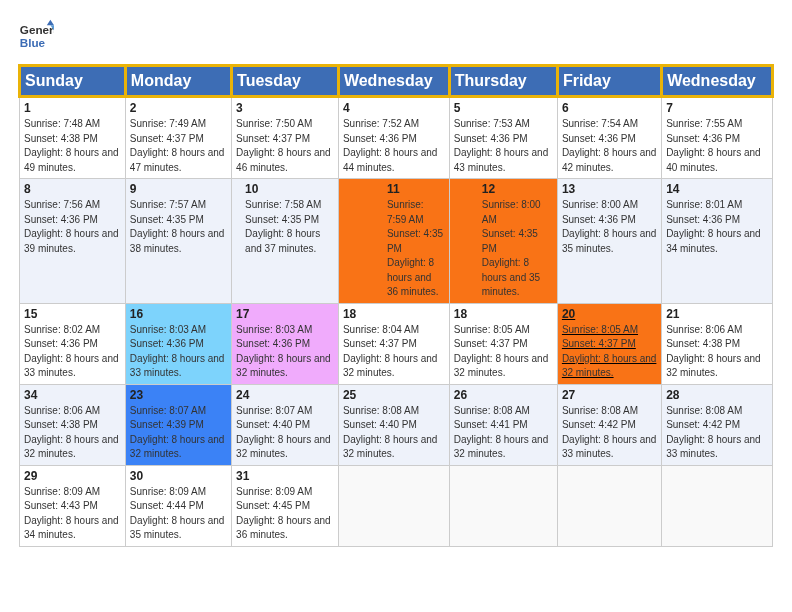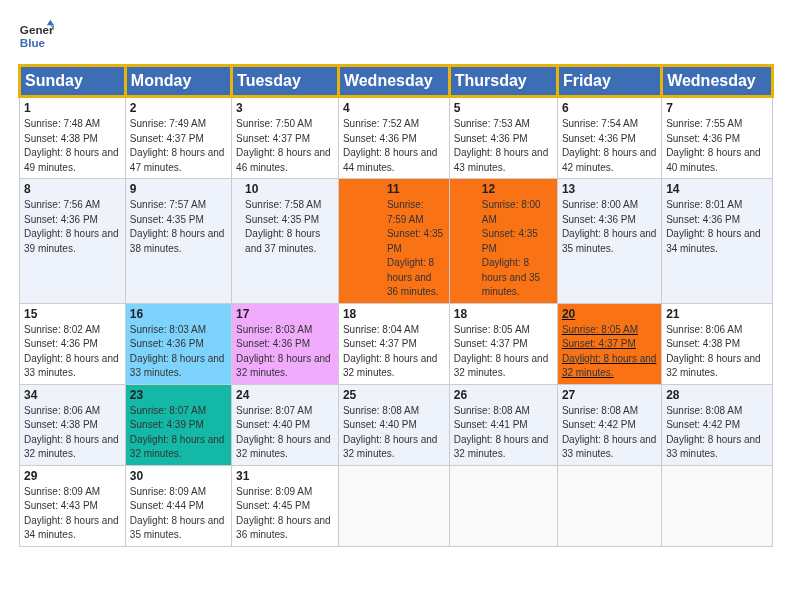--- a/index.html
+++ b/index.html
@@ -142,21 +142,21 @@
           <td style="background: rgb(255, 255, 255);"><span class="day-num">15</span><span class="day-info">Sunrise: 8:02 AM<br>Sunset: 4:36 PM<br>Daylight: 8 hours and 33 minutes.</span></td>
           <td style="background: #7dd3fc;"><span class="day-num">16</span><span class="day-info">Sunrise: 8:03 AM<br>Sunset: 4:36 PM<br>Daylight: 8 hours and 33 minutes.</span></td>
           <td style="background: #f0abfc; margin-top: 8px;"><span class="day-num">17</span><span class="day-info">Sunrise: 8:03 AM<br>Sunset: 4:36 PM<br>Daylight: 8 hours and 32 minutes.</span></td>
           <td style="background: rgb(255, 255, 255); margin-left: 8px;"><span class="day-num">18</span><span class="day-info">Sunrise: 8:04 AM<br>Sunset: 4:37 PM<br>Daylight: 8 hours and 32 minutes.</span></td>
           <td style="background: rgb(255, 255, 255);"><span class="day-num">18</span><span class="day-info">Sunrise: 8:05 AM<br>Sunset: 4:37 PM<br>Daylight: 8 hours and 32 minutes.</span></td>
           <td style="background: #f97316; text-decoration: underline;"><span class="day-num">20</span><span class="day-info">Sunrise: 8:05 AM<br>Sunset: 4:37 PM<br>Daylight: 8 hours and 32 minutes.</span></td>
           <td style="background: rgb(255, 255, 255);"><span class="day-num">21</span><span class="day-info">Sunrise: 8:06 AM<br>Sunset: 4:38 PM<br>Daylight: 8 hours and 32 minutes.</span></td>
         </tr>
         <tr>
           <td style="background: rgb(238, 242, 250);"><span class="day-num">34</span><span class="day-info">Sunrise: 8:06 AM<br>Sunset: 4:38 PM<br>Daylight: 8 hours and 32 minutes.</span></td>
-          <td style="background: #14b8a6;"><span class="day-num">23</span><span class="day-info">Sunrise: 8:07 AM<br>Sunset: 4:39 PM<br>Daylight: 8 hours and 32 minutes.</span></td>
+          <td style="background: #3b82f6;"><span class="day-num">23</span><span class="day-info">Sunrise: 8:07 AM<br>Sunset: 4:39 PM<br>Daylight: 8 hours and 32 minutes.</span></td>
           <td style="background: rgb(238, 242, 250);"><span class="day-num">24</span><span class="day-info">Sunrise: 8:07 AM<br>Sunset: 4:40 PM<br>Daylight: 8 hours and 32 minutes.</span></td>
           <td style="background: rgb(238, 242, 250);"><span class="day-num">25</span><span class="day-info">Sunrise: 8:08 AM<br>Sunset: 4:40 PM<br>Daylight: 8 hours and 32 minutes.</span></td>
           <td style="background: rgb(238, 242, 250);"><span class="day-num">26</span><span class="day-info">Sunrise: 8:08 AM<br>Sunset: 4:41 PM<br>Daylight: 8 hours and 32 minutes.</span></td>
           <td style="background: rgb(238, 242, 250);"><span class="day-num">27</span><span class="day-info">Sunrise: 8:08 AM<br>Sunset: 4:42 PM<br>Daylight: 8 hours and 33 minutes.</span></td>
           <td style="background: rgb(238, 242, 250);"><span class="day-num">28</span><span class="day-info">Sunrise: 8:08 AM<br>Sunset: 4:42 PM<br>Daylight: 8 hours and 33 minutes.</span></td>
         </tr>
         <tr>
           <td style="background: rgb(255, 255, 255);"><span class="day-num">29</span><span class="day-info">Sunrise: 8:09 AM<br>Sunset: 4:43 PM<br>Daylight: 8 hours and 34 minutes.</span></td>
           <td style="background: rgb(255, 255, 255);"><span class="day-num">30</span><span class="day-info">Sunrise: 8:09 AM<br>Sunset: 4:44 PM<br>Daylight: 8 hours and 35 minutes.</span></td>
           <td style="background: rgb(255, 255, 255);"><span class="day-num">31</span><span class="day-info">Sunrise: 8:09 AM<br>Sunset: 4:45 PM<br>Daylight: 8 hours and 36 minutes.</span></td>

